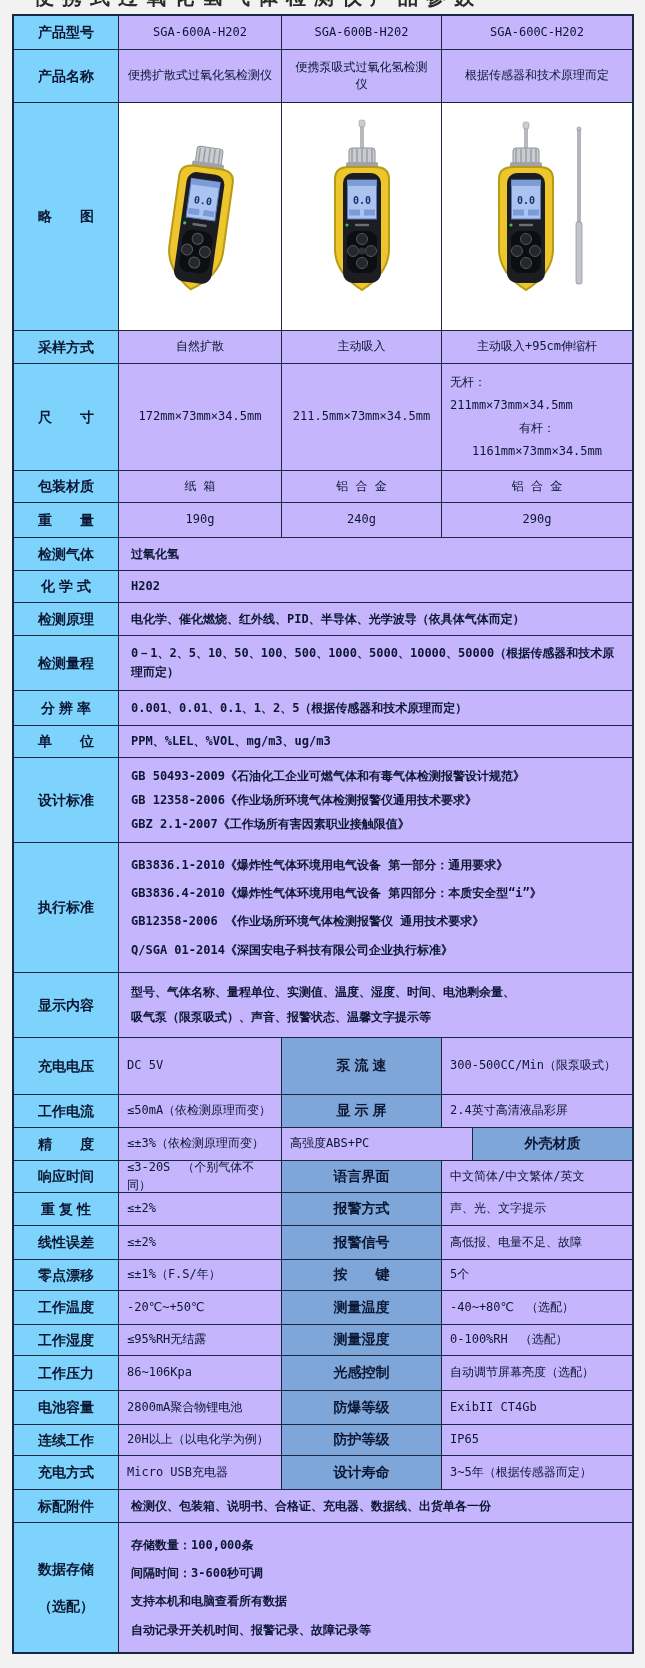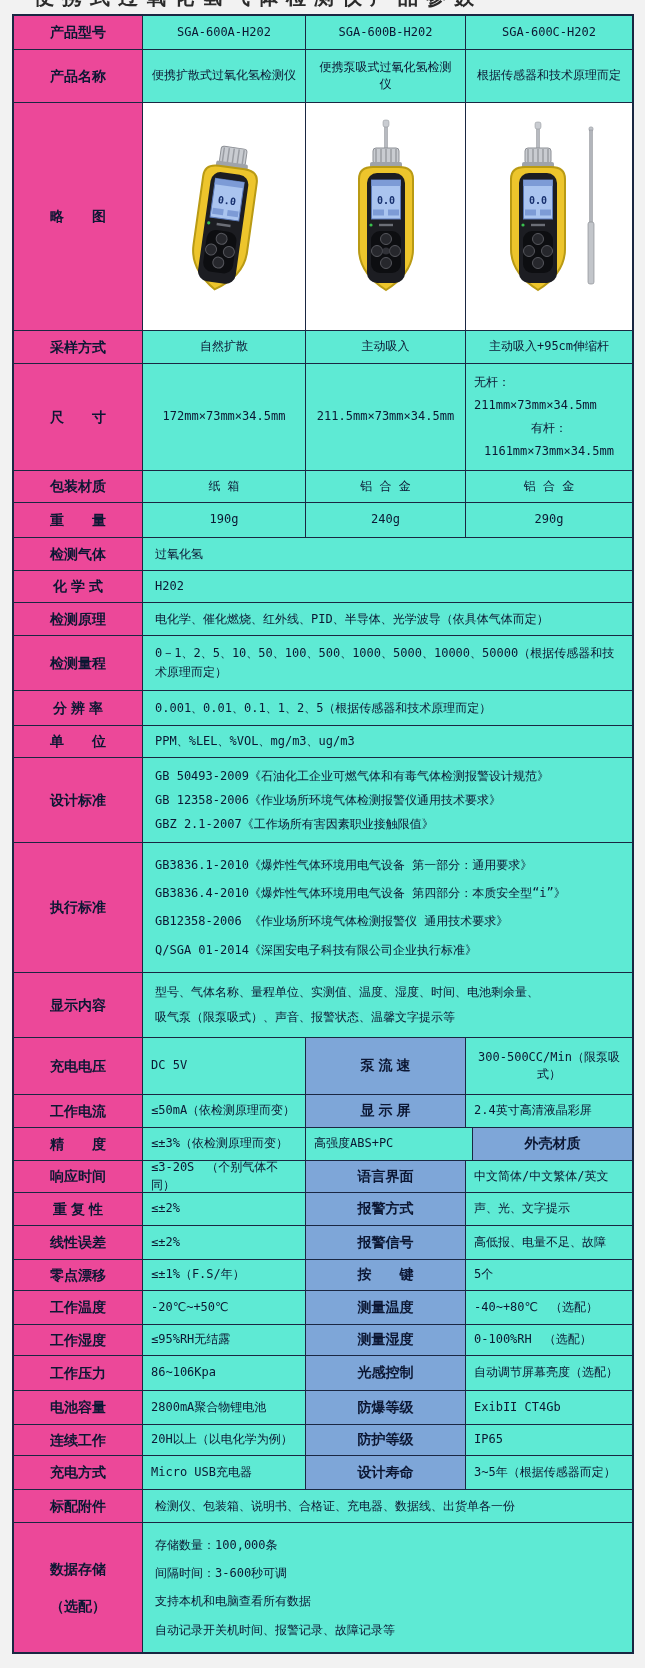--- a/index.html
+++ b/index.html
@@ -9,28 +9,28 @@
   .clip-head span { display:block; margin-top:-16px; font-size:20px; font-weight:bold;
                     letter-spacing:8px; color:#2b2b2b; white-space:nowrap; }
   .tbl { position:absolute; left:12px; top:14px; width:622px; box-sizing:border-box;
          border:2px solid #1a2742; background:#c6d9f1; }
   .row { display:flex; border-top:1px solid #1a2742; box-sizing:border-box; }
   .row:first-child { border-top:none; }
   .cell { box-sizing:border-box; border-left:1px solid #1a2742; display:flex;
           align-items:center; justify-content:center; text-align:center;
           color:#0c1733; overflow:hidden; }
   .cell:first-child { border-left:none; }
-  .lab { width:128px; background:#ec4899; font-weight:bold; font-size:14px;
+  .lab { width:104px; background:#7dd3fc; font-weight:bold; font-size:14px;
          flex-direction:column; line-height:1.35;text-align:right; }
-  .val { background:#5eead4; font-size:12px; line-height:1.45;
+  .val { background:#c4b5fd; font-size:12px; line-height:1.45;
          font-family:"DejaVu Sans Mono","DejaVu Sans",sans-serif; }
   .c2 { width:163px; } .c3 { width:160px; } .c4 { flex:1; }
   .white { background:#ffffff; }
   .full { flex:1; flex-direction:column; align-items:flex-start; justify-content:space-evenly;
-          text-align:left; padding:3px 12px; }
+          text-align:left; padding:3px 12px;font-weight:bold; }
   .full.center1 { justify-content:center; }
   .full div { line-height:1.55; }
   .dl2 { width:160px; background:#7ea6d8; font-weight:bold; font-size:14px; }
   .lv { justify-content:flex-start; text-align:left; padding:0 8px; }
   .dimcol { flex-direction:column; justify-content:space-evenly; align-items:flex-start;
             padding:4px 8px; text-align:left; }
   .dimcol .ctr { align-self:center; text-align:right; }
   .sketch { height:228px; }
   .dev { display:block; }
 </style>

